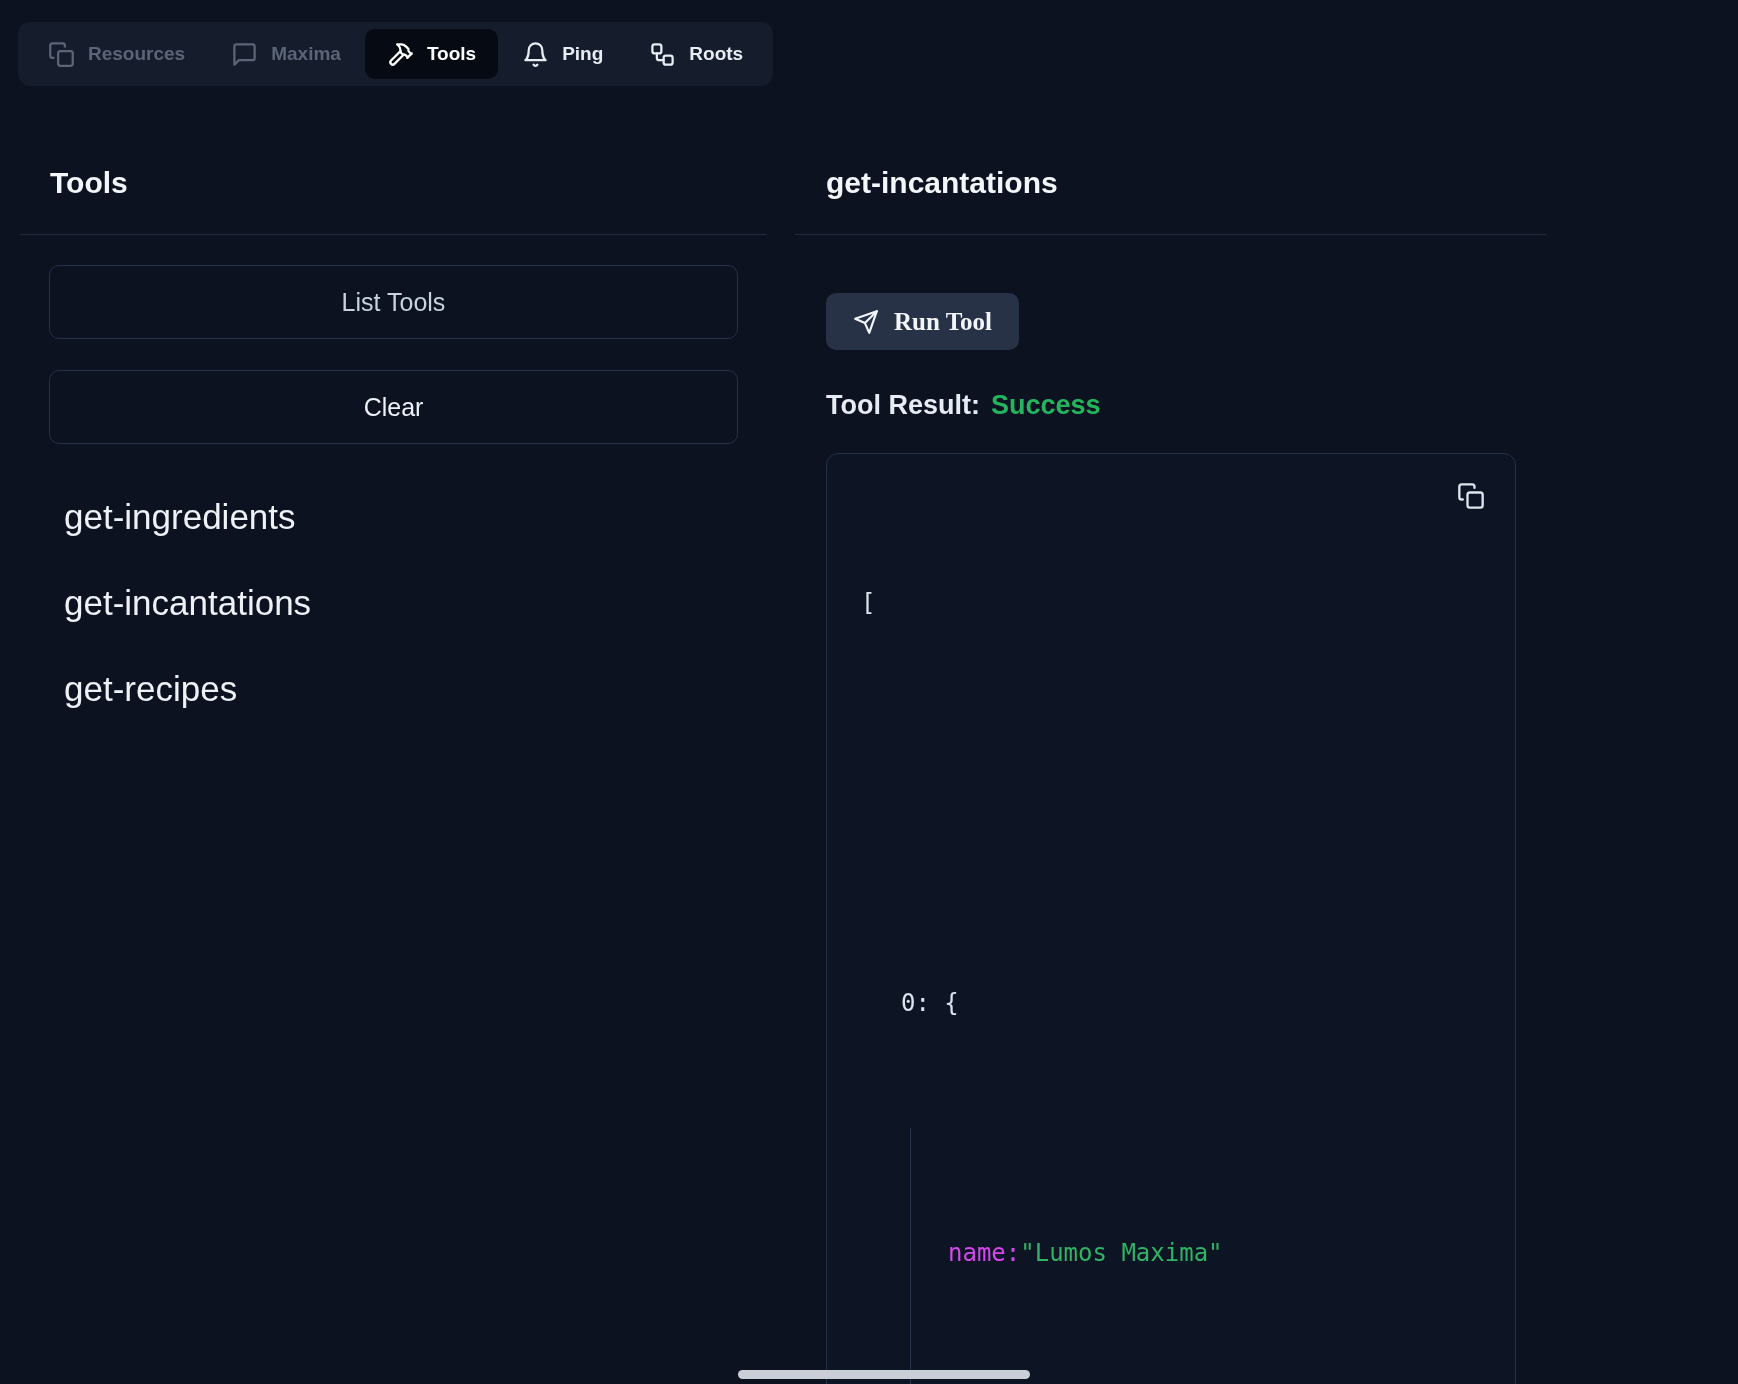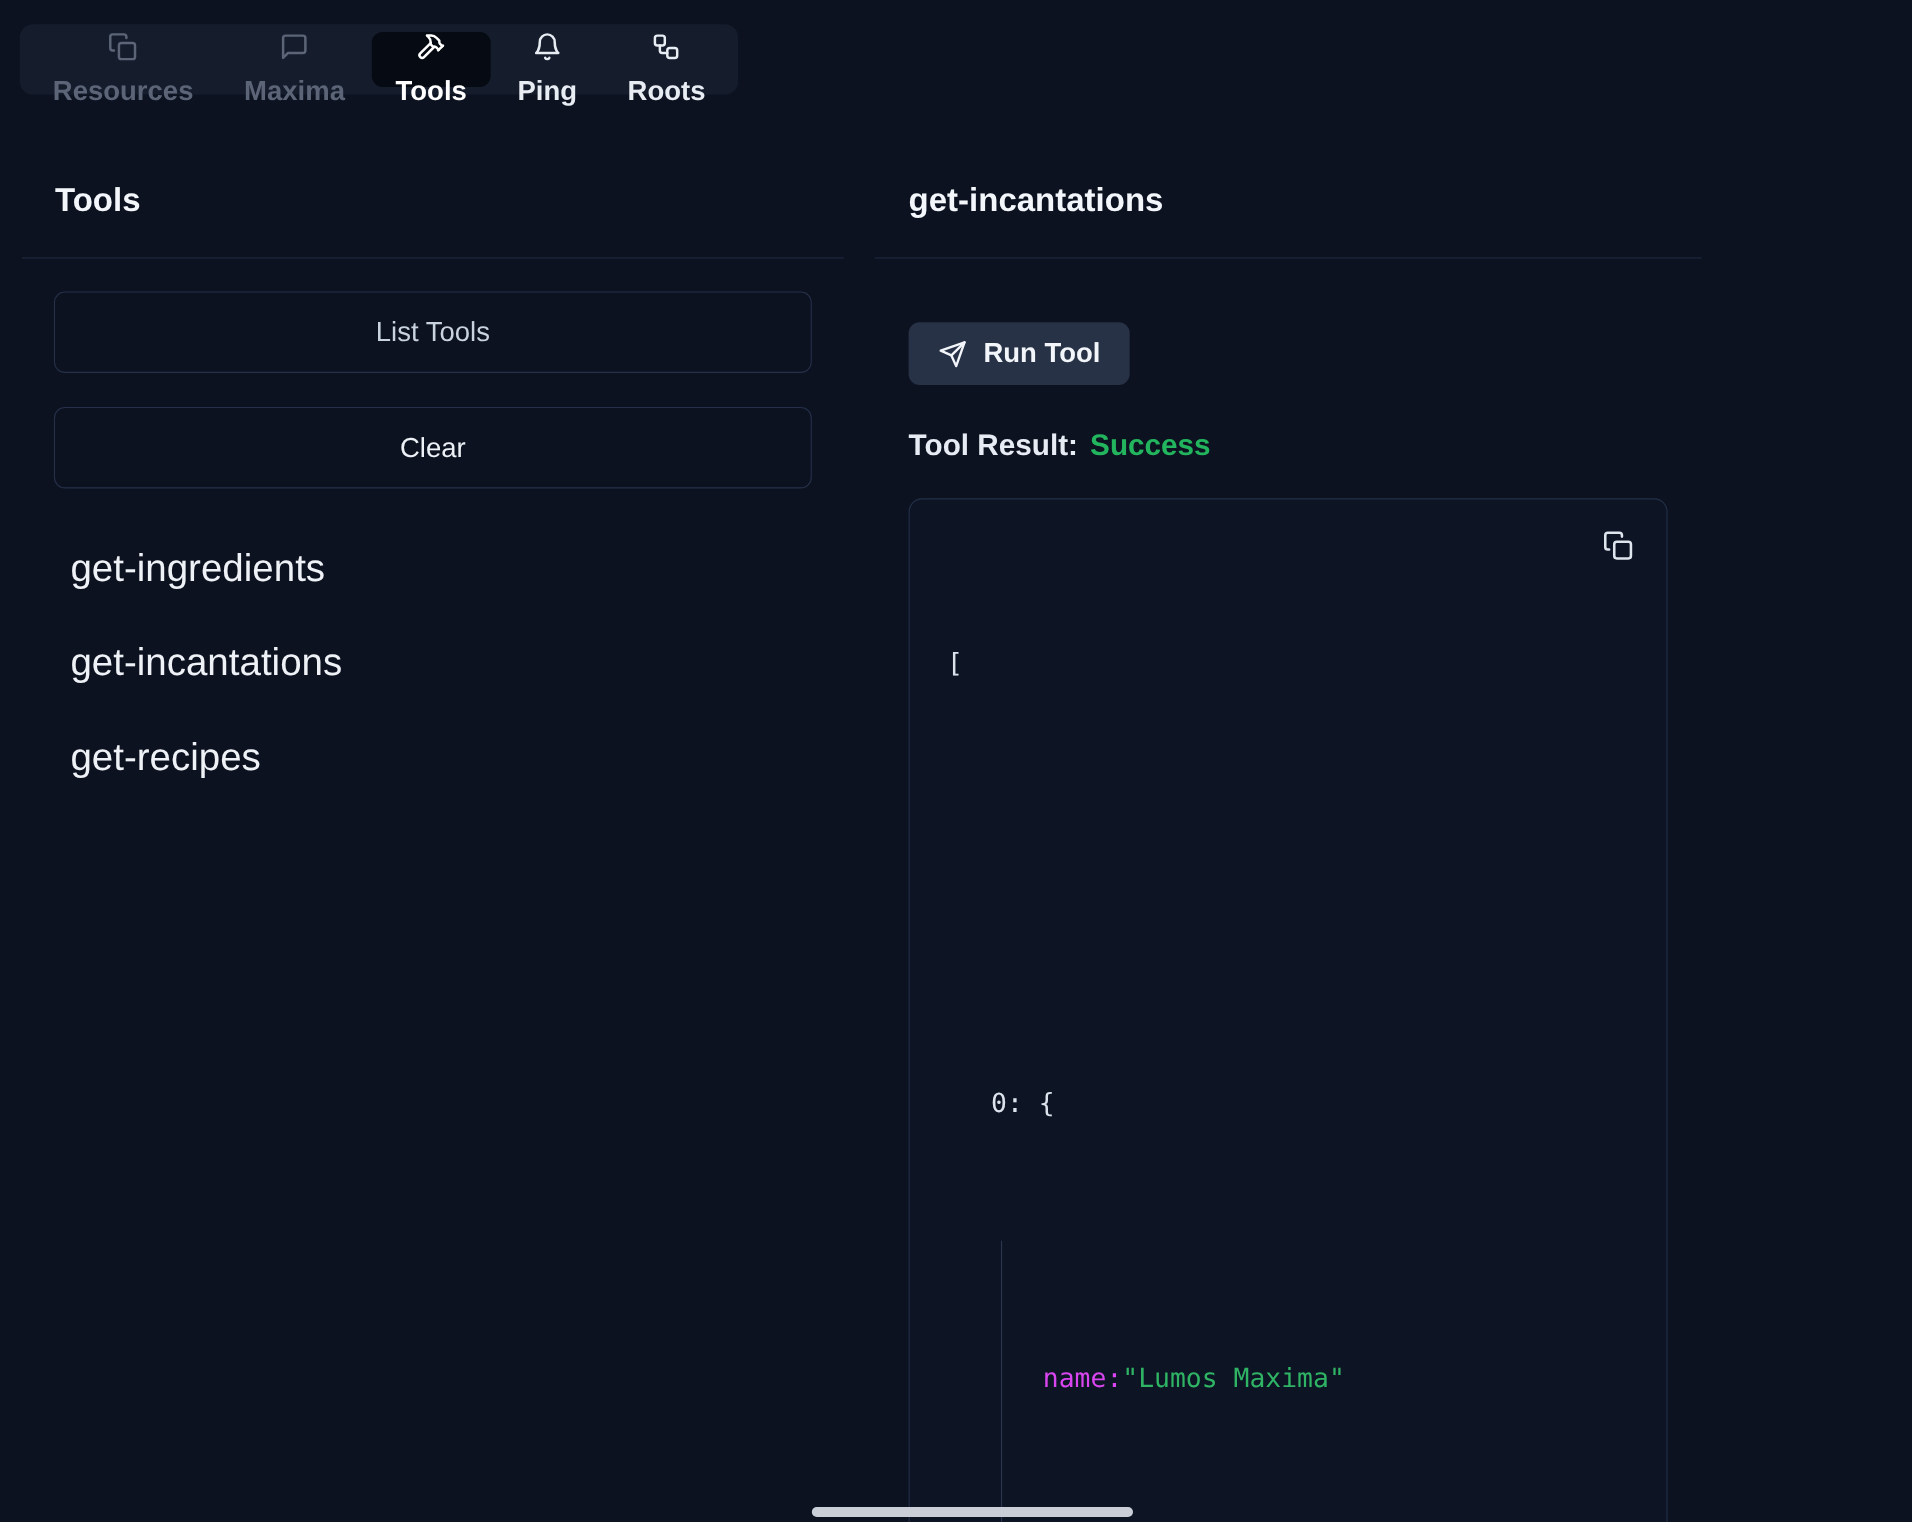--- a/index.html
+++ b/index.html
@@ -19,26 +19,25 @@
     height: 64px;
     display: inline-flex; align-items: center;
     background: #151c2c;
     border-radius: 12px;
     padding: 0 8px;
     gap: 2px;
   }
   .tab {
     display: flex; align-items: center; gap: 13px;
     padding: 0 22px; height: 50px;
-    font-size: 25px; font-weight: 600;
+    font-size: 19px; font-weight: 600;
     color: #e8ecf3;
     border-radius: 10px;
     cursor: pointer;
     white-space: nowrap;
-    flex-direction: column;
   }
   .tab.muted { color: #5b6577; }
   .tab.active { background: #060a12; color: #ffffff; }
   .tab svg { width: 27px; height: 27px; flex: 0 0 auto; }
 
   svg.icon {
     fill: none; stroke: currentColor; stroke-width: 2;
     stroke-linecap: round; stroke-linejoin: round;
   }
 
@@ -82,21 +81,21 @@
   }
 
   
   .run-btn {
     display: inline-flex; align-items: center; gap: 15px;
     margin: 58px 0 0 31px;
     height: 57px; padding: 0 27px;
     background: #273246;
     border: none; border-radius: 10px;
     color: #f2f5f9;
-    font-family: Liberation Sans, sans-serif;
+    font-family: Liberation Serif, serif;
     font-size: 25px; font-weight: 600;
     cursor: pointer;
   }
   .run-btn svg { width: 26px; height: 26px; }
 
   .result-line {
     margin: 40px 0 0 31px;
     font-size: 27px; font-weight: 700;
   }
   .result-status { color: #23b55e; margin-left: 11px; }

